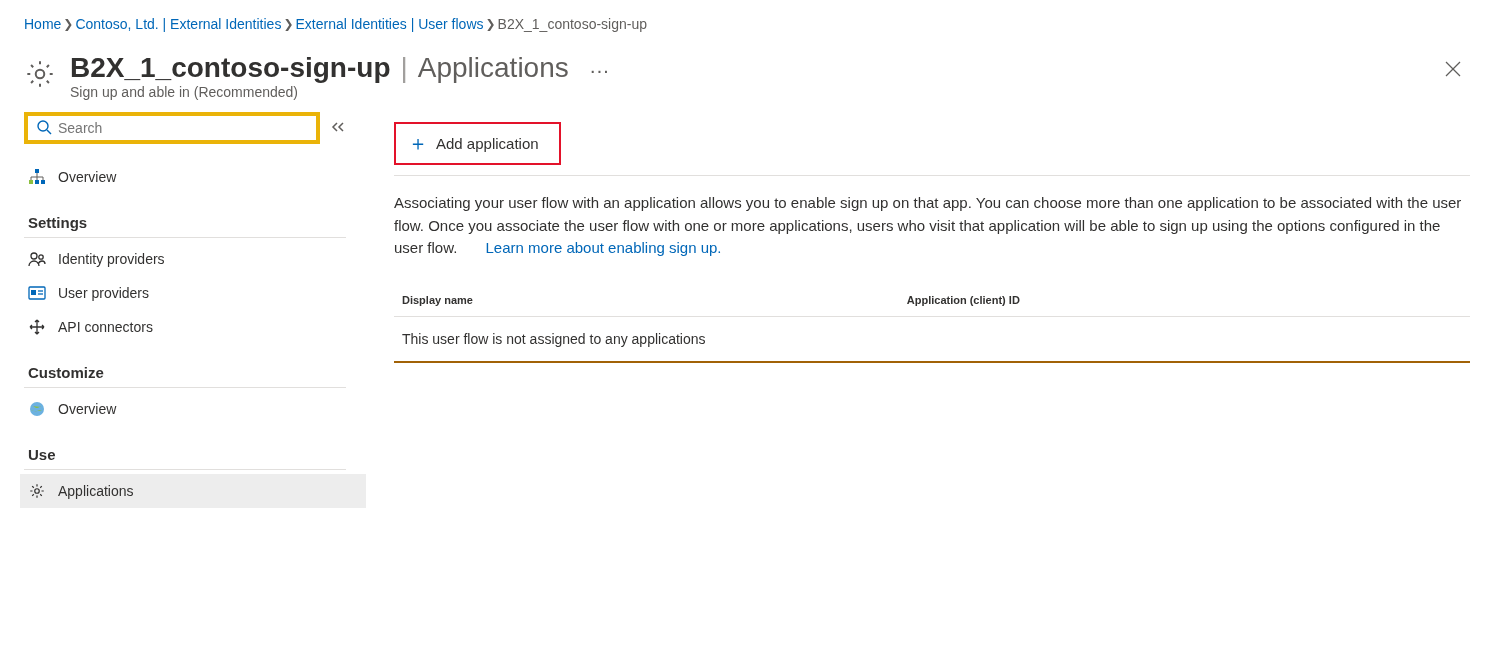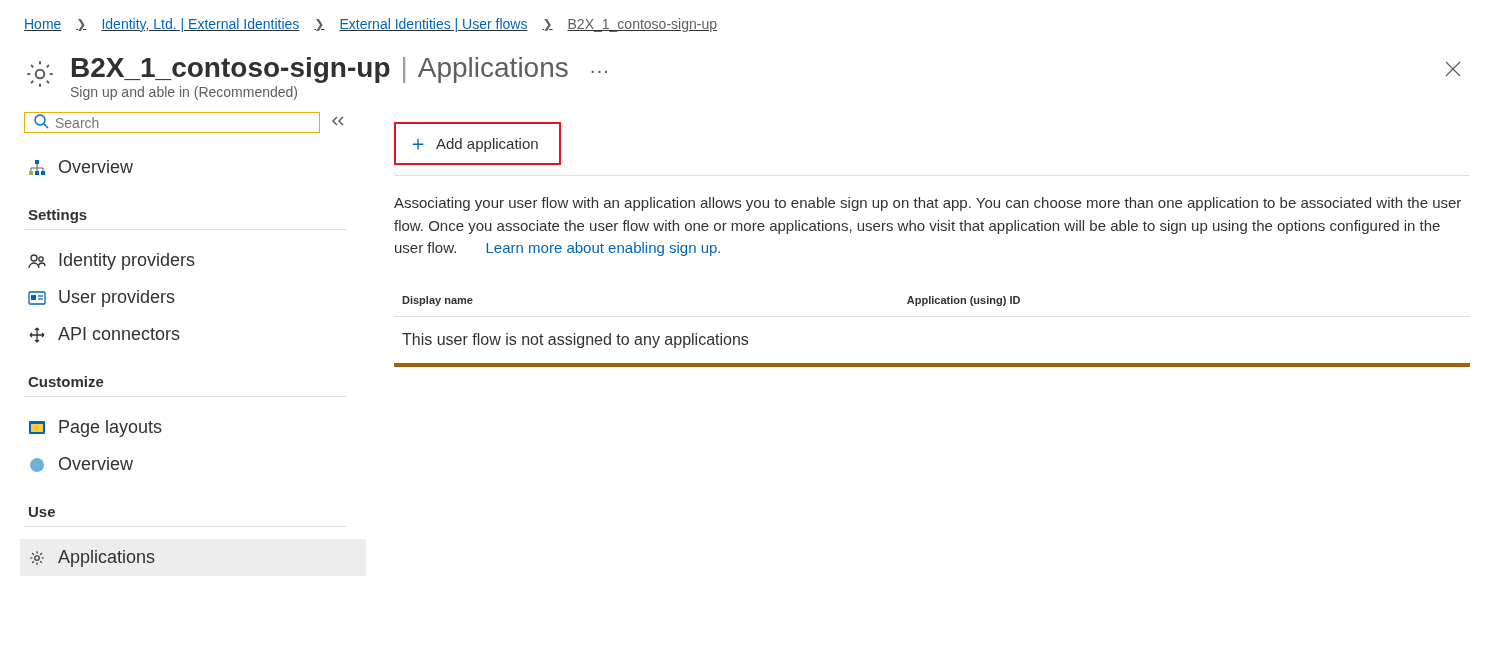--- a/index.html
+++ b/index.html
@@ -10,23 +10,22 @@
     body {
       font-family: "Segoe UI", -apple-system, BlinkMacSystemFont, sans-serif;
       font-size: 14px;
       color: #323130;
       background: #ffffff;
     }
     .breadcrumb {
       padding: 16px 24px 8px 24px;
       display: flex;
       align-items: center;
-      gap: 15px;
-      font-size: 14px;
-      text-decoration: underline;
+      gap: 2px;
+      font-size: 14px;
     }
     .breadcrumb a {
       color: #0067b8;
       text-decoration: none;
     }
     .breadcrumb .crumb-current {
       color: #605e5c;
     }
     .breadcrumb .chevron {
       color: #605e5c;
@@ -92,63 +91,63 @@
     .sidebar-search-row {
       display: flex;
       align-items: center;
       gap: 10px;
       margin-bottom: 16px;
     }
     .search-box {
       flex: 1;
       display: flex;
       align-items: center;
-      border: 1px solid #eab308;
+      border: 4px solid #eab308;
       padding: 4px 8px;
-      height: 21px;
+      height: 32px;
     }
     .search-box input {
       border: none;
       outline: none;
       flex: 1;
       font-size: 14px;
       padding-left: 6px;
     }
     .collapse-icon {
       color: #605e5c;
       cursor: pointer;
     }
     .sidebar-item {
       display: flex;
       align-items: center;
       gap: 12px;
       padding: 8px 4px;
       cursor: pointer;
-      font-size: 18px;
+      font-size: 14px;
     }
     .sidebar-item.active {
       background: #ededed;
       margin-left: -4px;
       padding-left: 8px;
       margin-right: -20px;
     }
     .sidebar-item .icon-slot {
       width: 18px;
       height: 18px;
       display: flex;
       align-items: center;
       justify-content: center;
     }
     .sidebar-group-header {
       font-size: 15px;
       font-weight: 600;
       color: #323130;
       padding: 20px 4px 6px 4px;
       border-bottom: 1px solid #e1dfdd;
-      margin-bottom: 12px;
+      margin-bottom: 4px;
     }
     .main-content {
       flex: 1;
       padding-left: 40px;
     }
     .toolbar {
       display: flex;
       padding: 10px 0;
       border-bottom: 1px solid #e1dfdd;
       margin-bottom: 16px;
@@ -188,32 +187,32 @@
       border-bottom: 1px solid #e1dfdd;
     }
     .table-col-1 {
       flex: 1;
     }
     .table-col-2 {
       flex: 1.1;
     }
     .table-empty {
       padding: 14px 8px;
-      font-size: 16px;
-      color: #323130;
-      border-bottom: 4px solid #a16207;
+      font-size: 14px;
+      color: #323130;
+      border-bottom: 2px solid #a16207;
     }
   </style>
 </head>
 <body>
 
 <nav class="breadcrumb">
   <a href="#">Home</a>
   <span class="chevron">❯</span>
-  <a href="#">Identity, Ltd. | External Identities</a>
+  <a href="#">Contoso, Ltd. | External Identities</a>
   <span class="chevron">❯</span>
   <a href="#">External Identities | User flows</a>
   <span class="chevron">❯</span>
   <span class="crumb-current">B2X_1_contoso-sign-up</span>
 </nav>
 
 <div class="page-header">
   <span class="page-header-icon">
     <svg width="32" height="32" viewBox="0 0 24 24" fill="none" stroke="#605e5c" stroke-width="1.5">
       <circle cx="12" cy="12" r="3.2"></circle>
@@ -300,29 +299,20 @@
       <span class="icon-slot">
         <svg width="18" height="18" viewBox="0 0 18 18" fill="none" stroke="#323130" stroke-width="1.3">
           <path d="M9 2v14M2 9h14M9 2l-2 2M9 2l2 2M9 16l-2-2M9 16l2-2M2 9l2-2M2 9l2 2M16 9l-2-2M16 9l-2 2"></path>
         </svg>
       </span>
       <span>API connectors</span>
     </div>
 
     <div class="sidebar-group-header">Customize</div>
 
-    <div class="sidebar-item">
-      <span class="icon-slot">
-        <svg width="18" height="18" viewBox="0 0 18 18">
-          <rect x="1" y="2" width="16" height="13" rx="1" fill="#0067b8"></rect>
-          <rect x="3" y="5" width="12" height="8" fill="#ffc83d"></rect>
-        </svg>
-      </span>
-      <span>Page layouts</span>
-    </div>
 
     <div class="sidebar-item">
       <span class="icon-slot">
         <svg width="18" height="18" viewBox="0 0 18 18">
           <circle cx="9" cy="9" r="7" fill="#6bb1e0"></circle>
           <path d="M4 6c2 0 3 2 5 2s2-2 4-1M3 11c2-1 4 1 6 0s3-1 5 0" fill="#8cbf3f"></path>
         </svg>
       </span>
       <span>Overview</span>
     </div>
@@ -347,17 +337,17 @@
         <span>Add application</span>
       </div>
     </div>
 
     <p class="description">
       <span>Associating your user flow with an application allows you to enable sign up on that app. You can choose more than one application to be associated with the user flow. Once you associate the user flow with one or more applications, users who visit that application will be able to sign up using the options configured in the user flow. </span><a href="#">Learn more about enabling sign up.</a>
     </p>
 
     <div class="table-header">
       <div class="table-col-1">Display name</div>
-      <div class="table-col-2">Application (using) ID</div>
+      <div class="table-col-2">Application (client) ID</div>
     </div>
     <div class="table-empty">This user flow is not assigned to any applications</div>
   </main>
 </div>
 
 </body></html>

